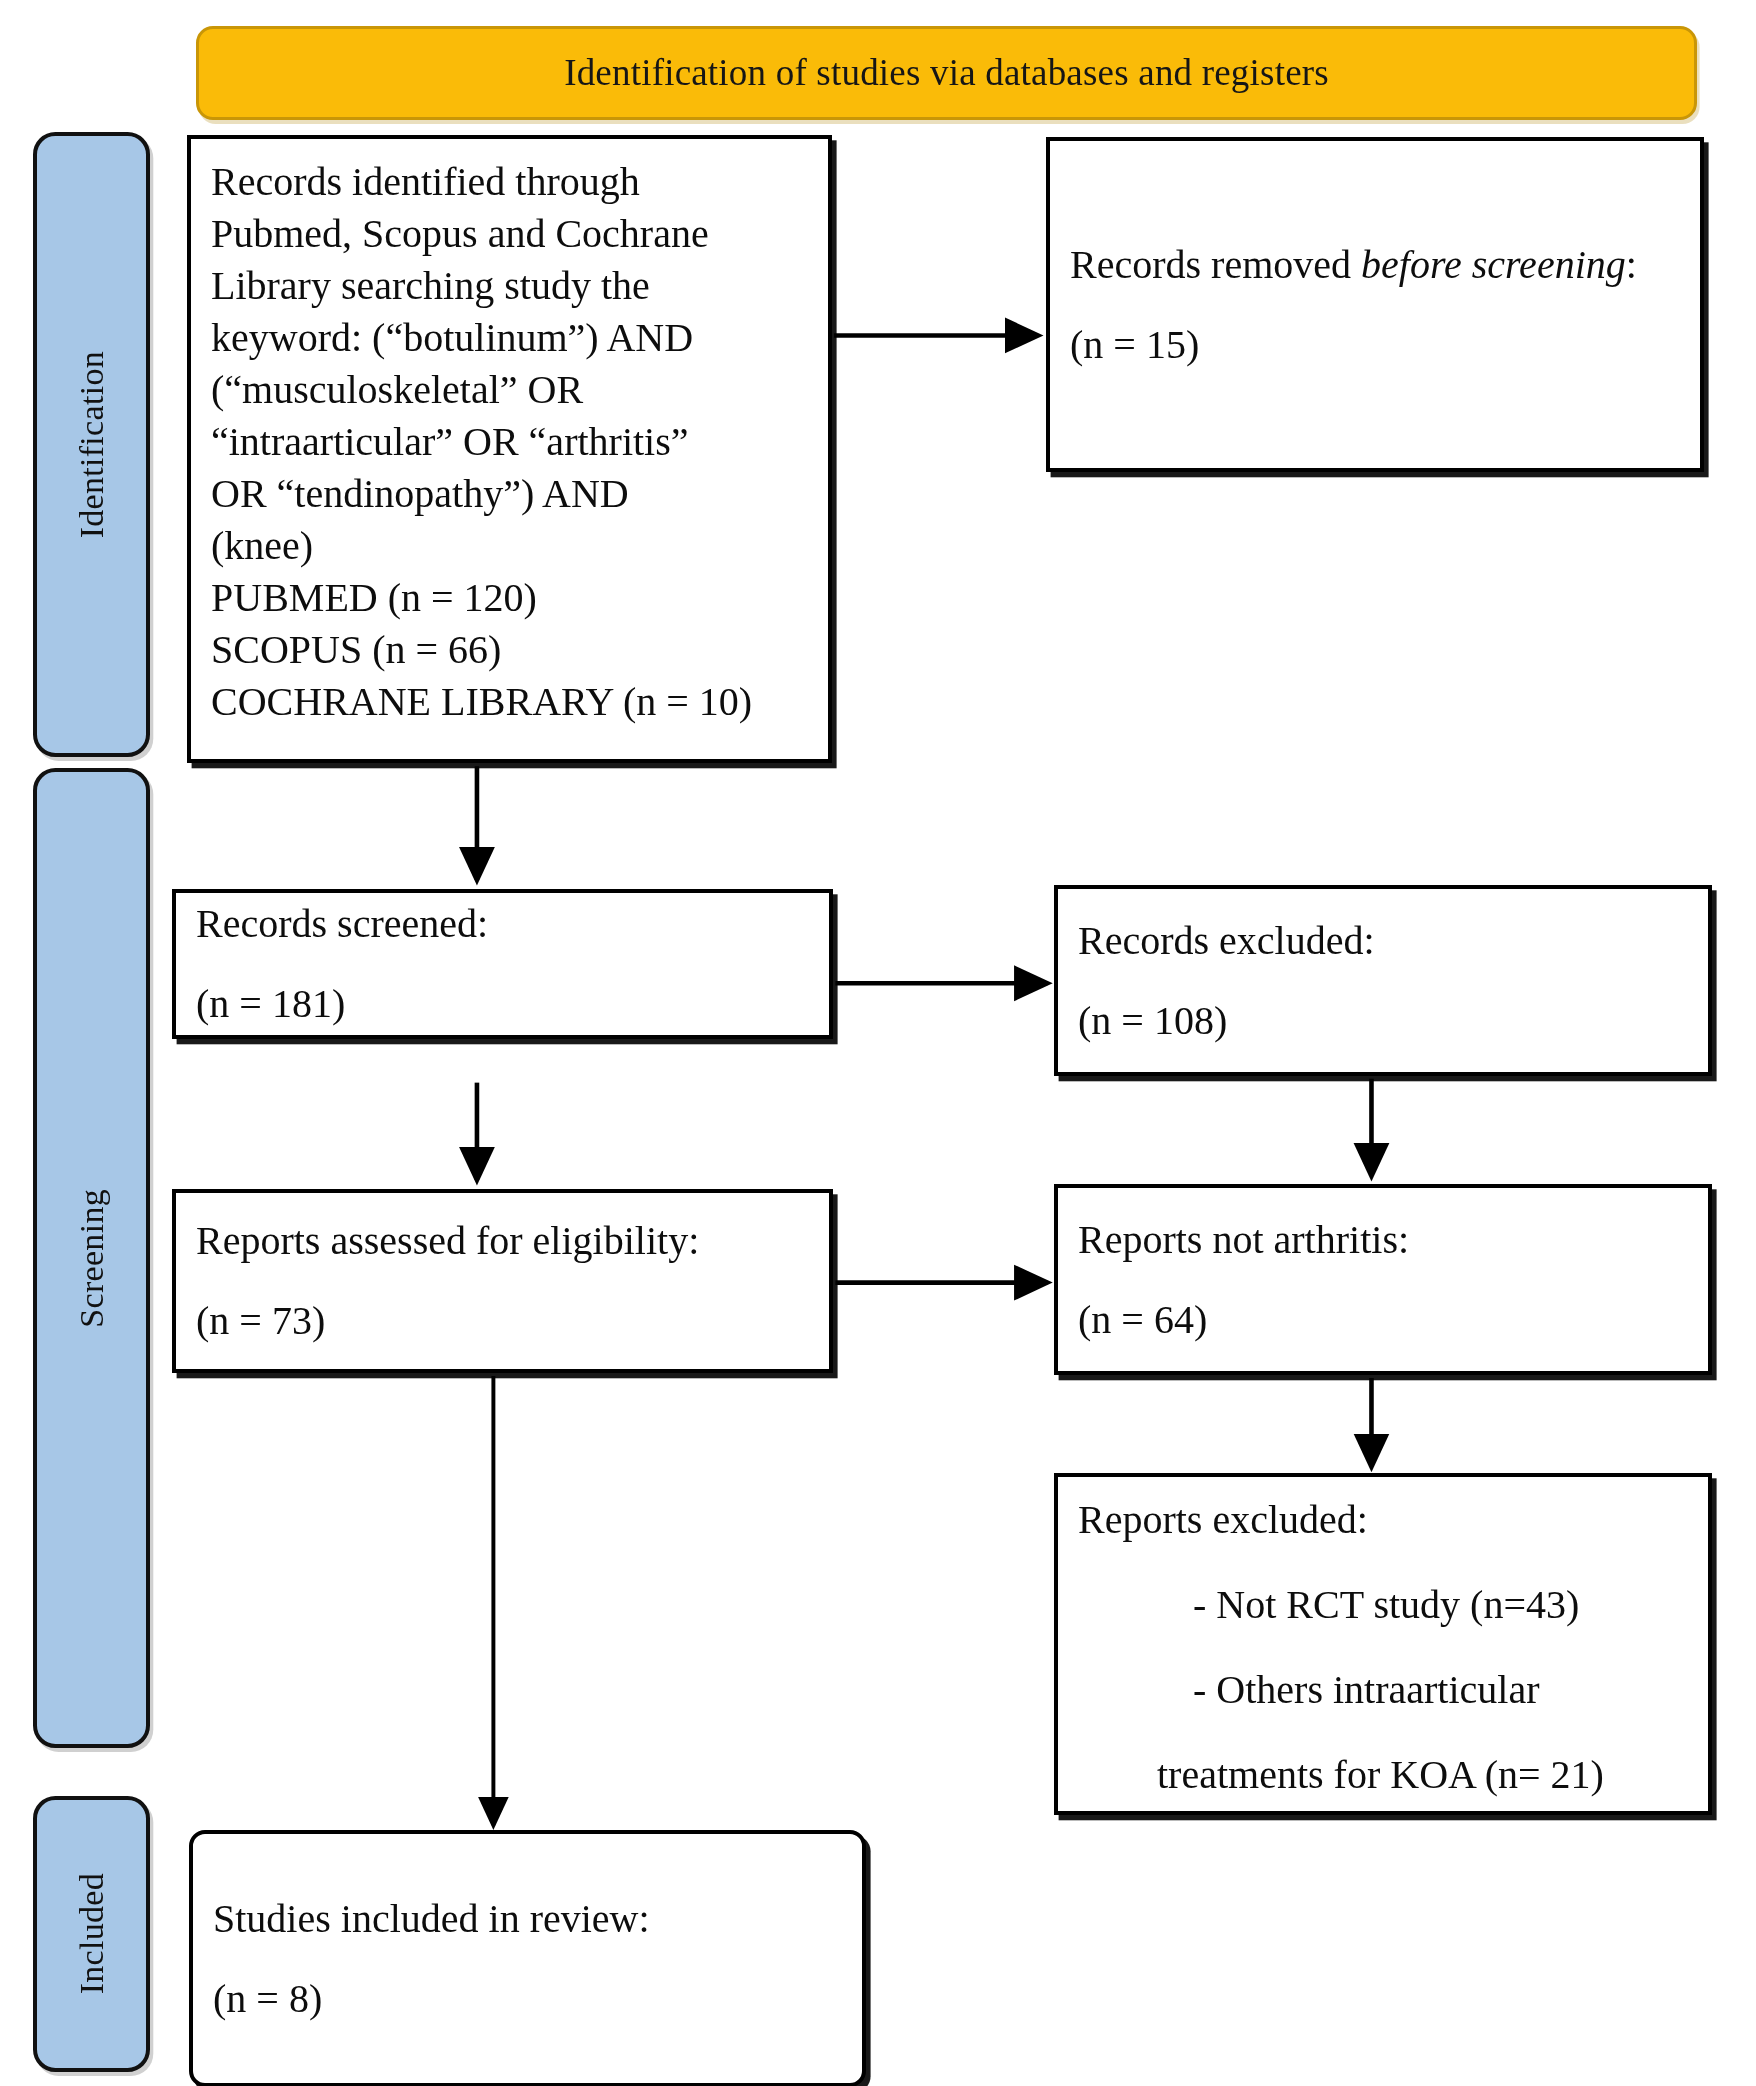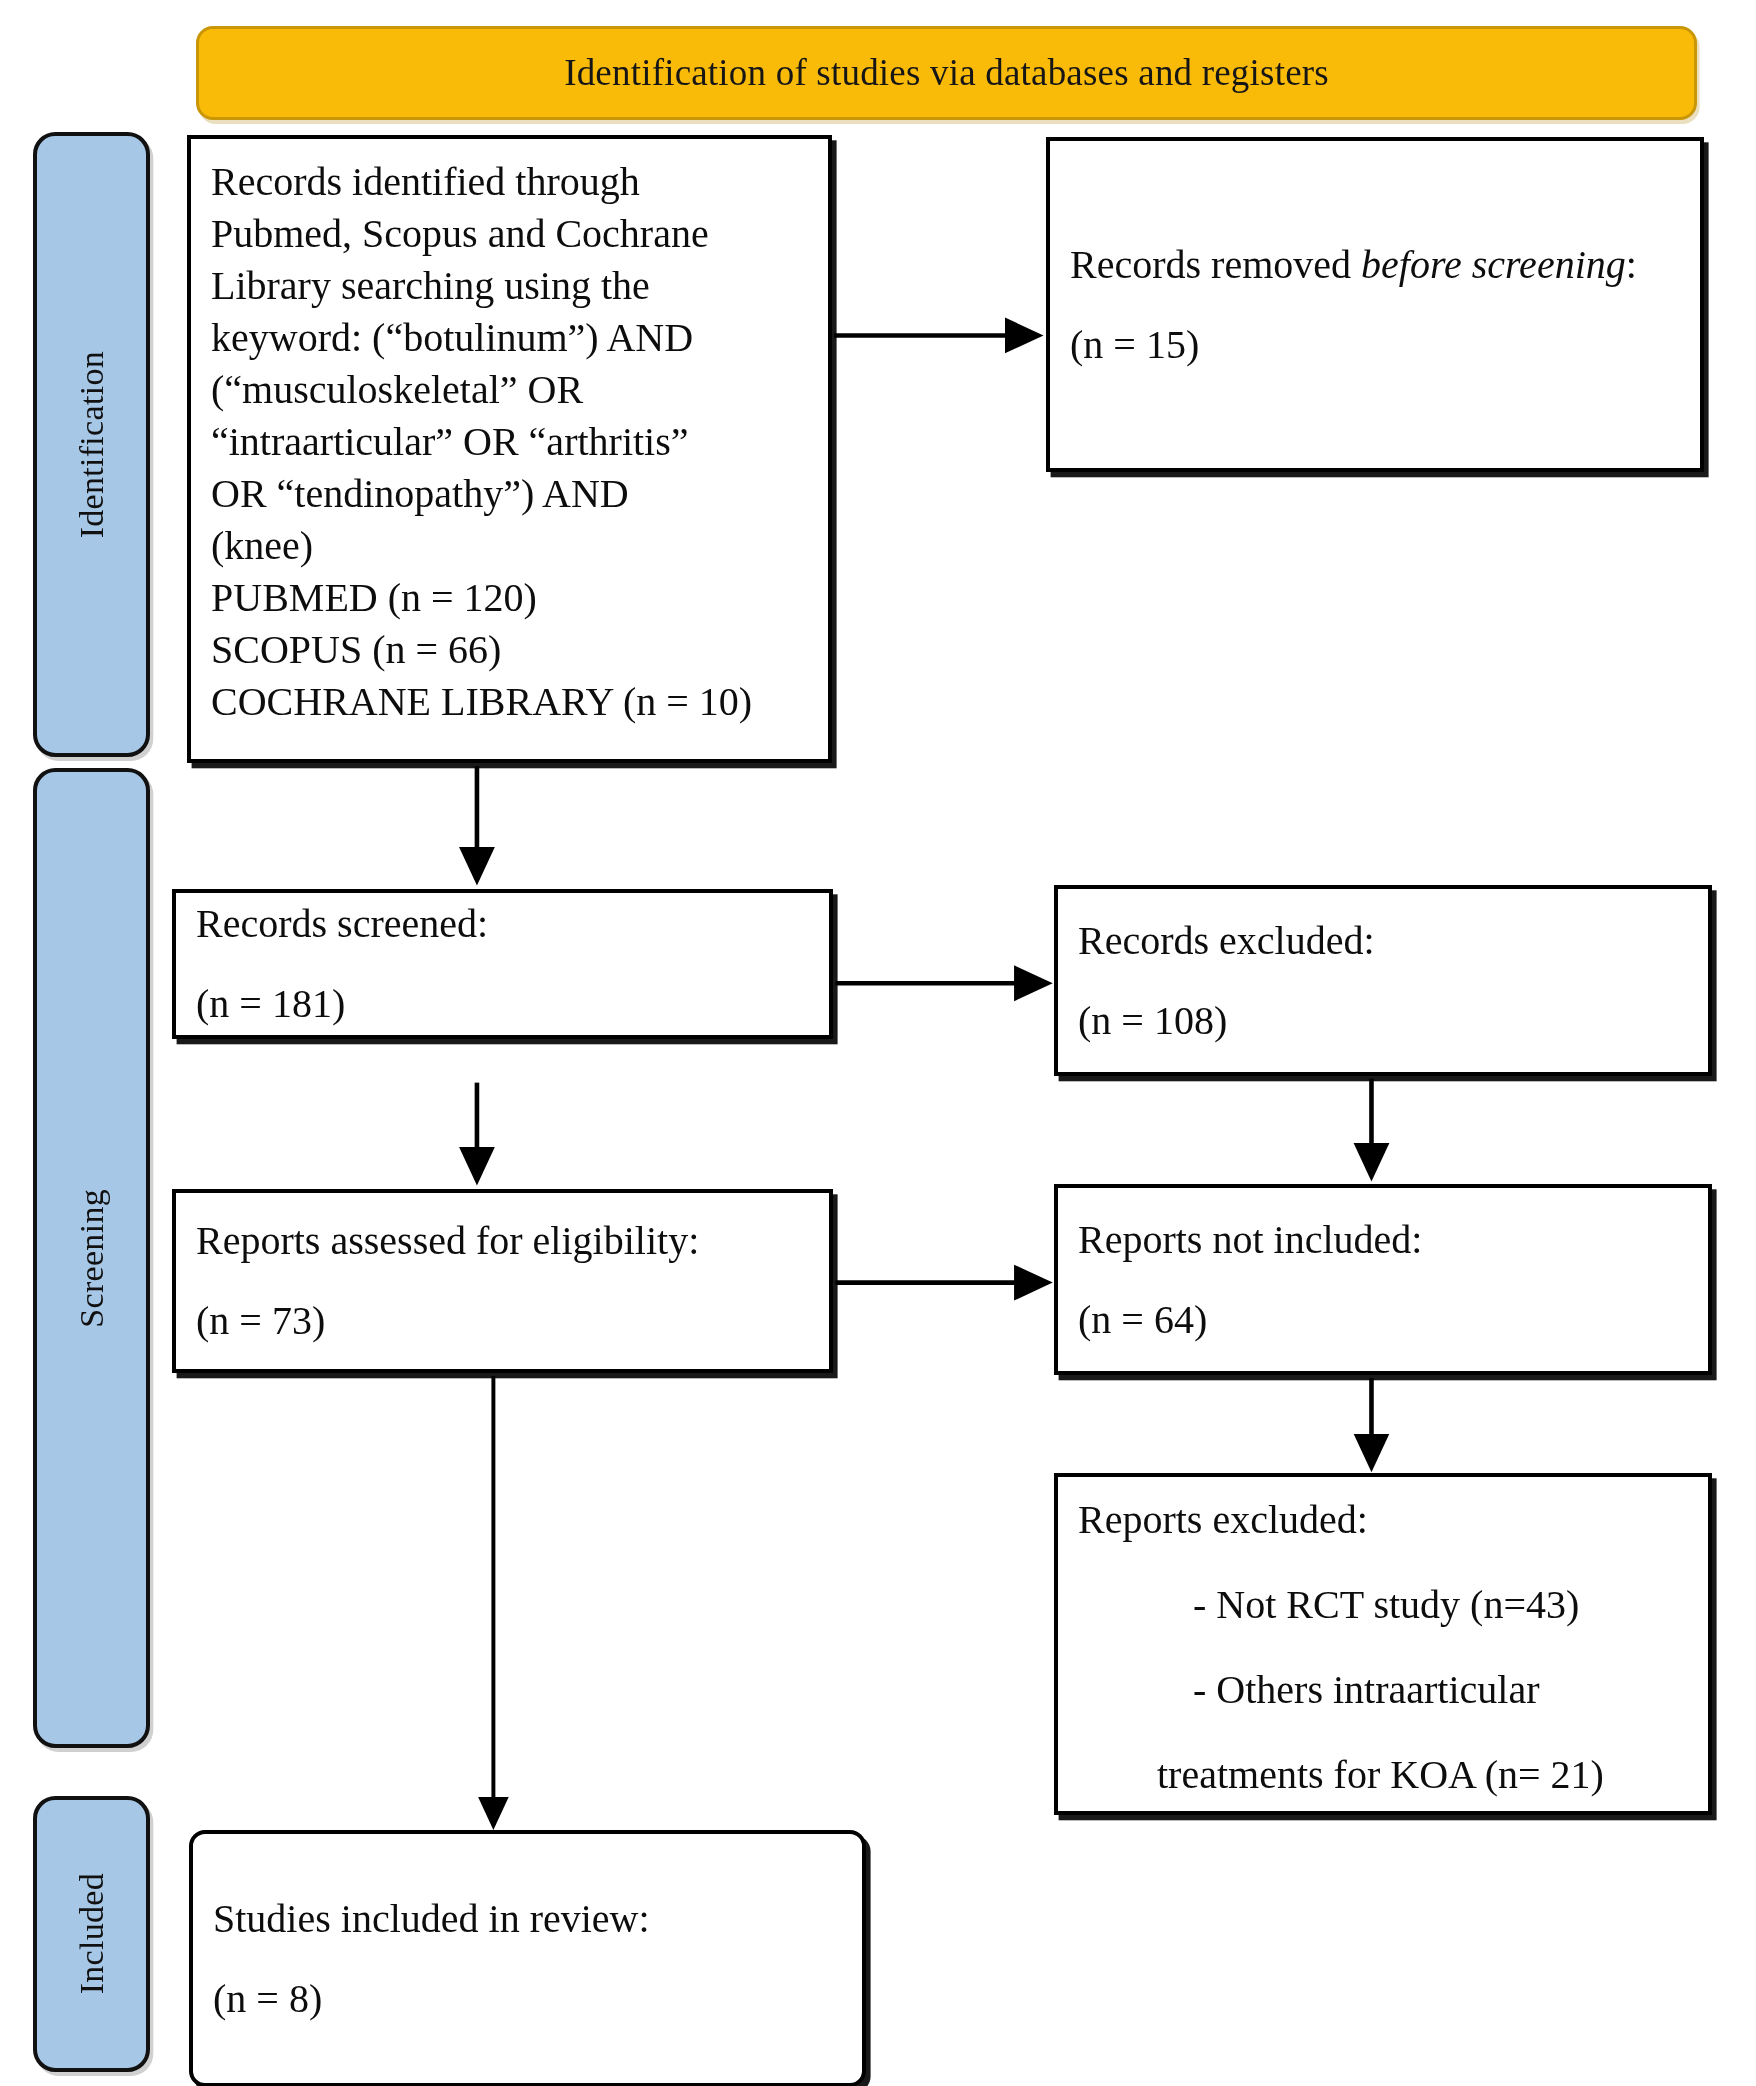--- a/index.html
+++ b/index.html
@@ -132,21 +132,21 @@
     <span class="stage-label">Screening</span>
   </div>
   <div class="stage" id="stage-included">
     <span class="stage-label">Included</span>
   </div>
 
   <div class="box" id="box-identified">
     <div class="box-inner">
       <div class="box-line">Records identified through</div>
       <div class="box-line">Pubmed, Scopus and Cochrane</div>
-      <div class="box-line">Library searching using the</div>
+      <div class="box-line">Library searching study the</div>
       <div class="box-line">keyword: (“botulinum”) AND</div>
       <div class="box-line">(“musculoskeletal” OR</div>
       <div class="box-line">“intraarticular” OR “arthritis”</div>
       <div class="box-line">OR “tendinopathy”) AND</div>
       <div class="box-line">(knee)</div>
       <div class="box-line">PUBMED (n = 120)</div>
       <div class="box-line">SCOPUS (n = 66)</div>
       <div class="box-line">COCHRANE LIBRARY (n = 10)</div>
     </div>
   </div>
@@ -174,21 +174,21 @@
 
   <div class="box" id="box-eligibility">
     <div class="box-inner centered">
       <div class="box-line">Reports assessed for eligibility:</div>
       <div class="box-line">(n = 73)</div>
     </div>
   </div>
 
   <div class="box" id="box-notretrieved">
     <div class="box-inner centered">
-      <div class="box-line">Reports not included:</div>
+      <div class="box-line">Reports not arthritis:</div>
       <div class="box-line">(n = 64)</div>
     </div>
   </div>
 
   <div class="box" id="box-reportsexcluded">
     <div class="box-inner">
       <div class="box-line">Reports excluded:</div>
       <div class="sub-line">- Not RCT study (n=43)</div>
       <div class="sub-line">- Others intraarticular</div>
       <div class="sub-line wrapcont">treatments for KOA (n= 21)</div>

